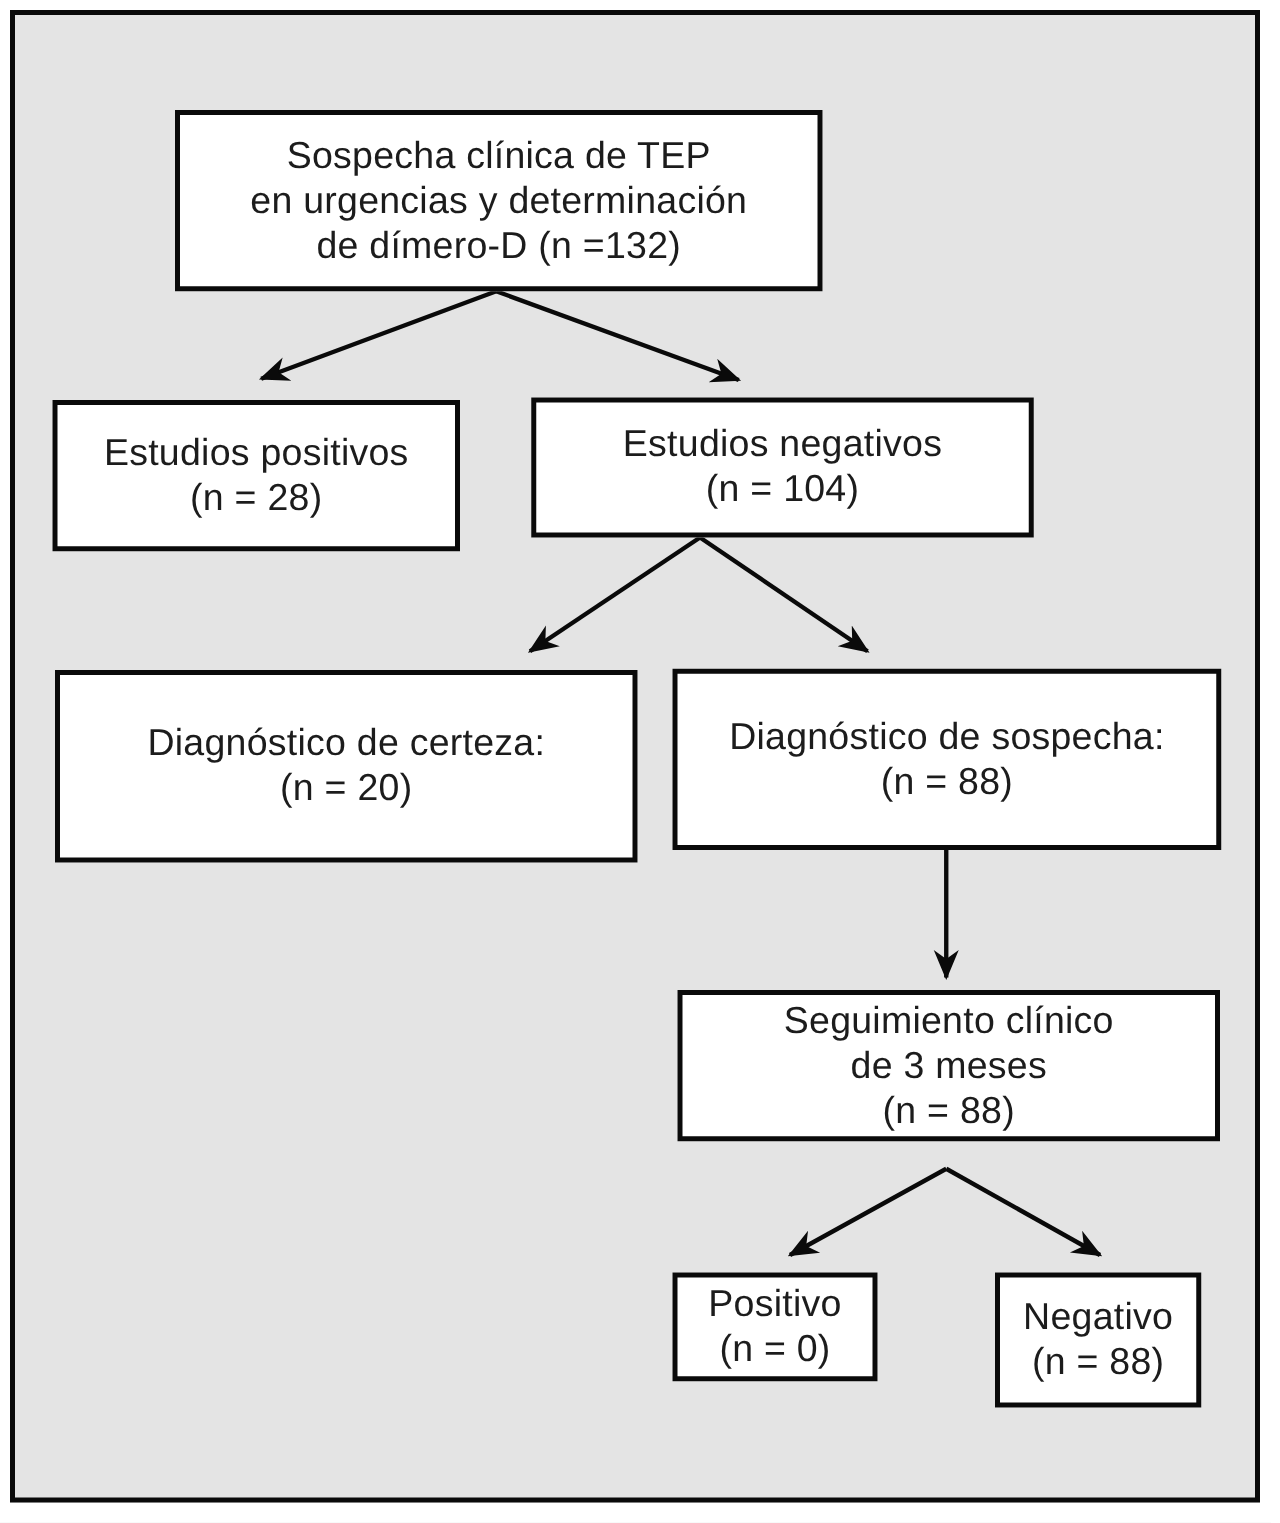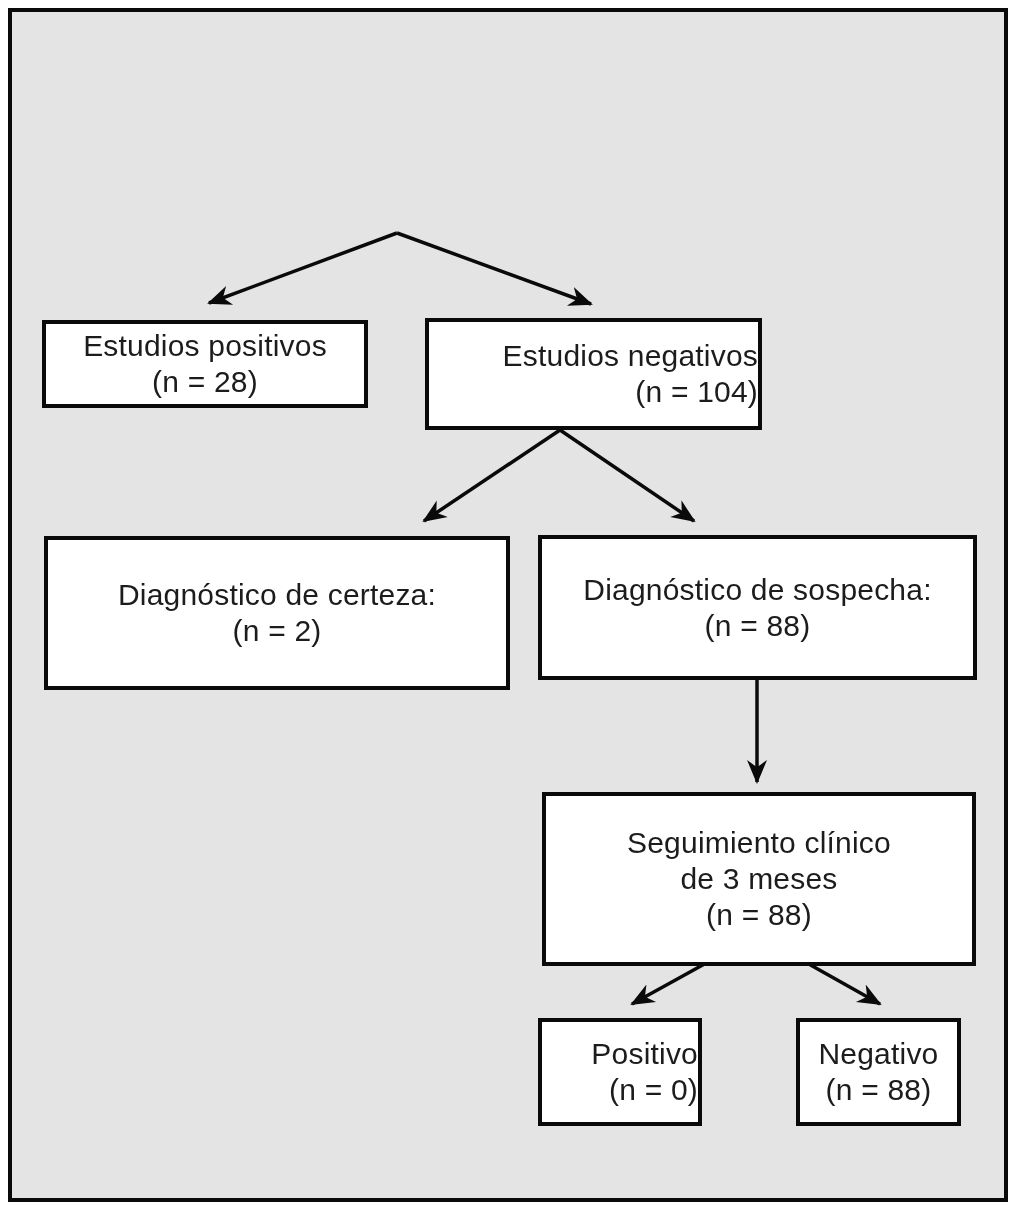--- a/index.html
+++ b/index.html
@@ -36,26 +36,26 @@
     justify-content: center;
     text-align: center;
     color: #1c1c1c;
     font-size: 30px;
     line-height: 36px;
     letter-spacing: 0.2px;
   }
   .node span { display: block; white-space: nowrap; }
 
   #node-root        { left: 140px; top:   88px; width: 518px; height: 145px; }
-  #node-positivos   { left:  42px; top:  320px; width: 326px; height: 88px; }
-  #node-negativos   { left: 425px; top:  318px; width: 337px; height: 112px; align-items: flex-end; }
+  #node-positivos   { left:  42px; top:  320px; width: 326px; height: 121px; }
+  #node-negativos   { left: 425px; top:  318px; width: 402px; height: 112px; }
   #node-certeza     { left:  44px; top:  536px; width: 466px; height: 154px; }
   #node-sospecha    { left: 538px; top:  535px; width: 439px; height: 145px; }
-  #node-seguimiento { left: 542px; top:  792px; width: 434px; height: 174px; }
-  #node-positivo    { left: 538px; top: 1018px; width: 164px; height: 108px; align-items: flex-end; }
+  #node-seguimiento { left: 542px; top:  792px; width: 434px; height: 121px; }
+  #node-positivo    { left: 538px; top: 1018px; width: 164px; height: 87px; }
   #node-negativo    { left: 796px; top: 1018px; width: 165px; height: 108px; }
 </style>
 </head>
 <body>
 
 <div class="figure">
   <div class="frame"></div>
 
   <svg class="arrows" width="1024" height="1218" viewBox="0 0 1024 1218" xmlns="http://www.w3.org/2000/svg">
     <defs>
@@ -67,34 +67,39 @@
       <line x1="397" y1="233" x2="209" y2="303" marker-end="url(#ah)"></line>
       <line x1="397" y1="233" x2="591" y2="304" marker-end="url(#ah)"></line>
       <line x1="560" y1="430" x2="424" y2="521" marker-end="url(#ah)"></line>
       <line x1="560" y1="430" x2="694" y2="521" marker-end="url(#ah)"></line>
       <line x1="757" y1="680" x2="757" y2="782" marker-end="url(#ah)"></line>
       <line x1="757" y1="935" x2="632" y2="1004" marker-end="url(#ah)"></line>
       <line x1="757" y1="935" x2="880" y2="1004" marker-end="url(#ah)"></line>
     </g>
   </svg>
 
+  <div class="node" id="node-root">
+    <span>Sospecha clínica de TEP</span>
+    <span>en urgencias y determinación</span>
+    <span>de dímero-D (n =132)</span>
+  </div>
 
   <div class="node" id="node-positivos">
     <span>Estudios positivos</span>
     <span>(n = 28)</span>
   </div>
 
   <div class="node" id="node-negativos">
     <span>Estudios negativos</span>
     <span>(n = 104)</span>
   </div>
 
   <div class="node" id="node-certeza">
     <span>Diagnóstico de certeza:</span>
-    <span>(n = 2)</span>
+    <span>(n = 20)</span>
   </div>
 
   <div class="node" id="node-sospecha">
     <span>Diagnóstico de sospecha:</span>
     <span>(n = 88)</span>
   </div>
 
   <div class="node" id="node-seguimiento">
     <span>Seguimiento clínico</span>
     <span>de 3 meses</span>

